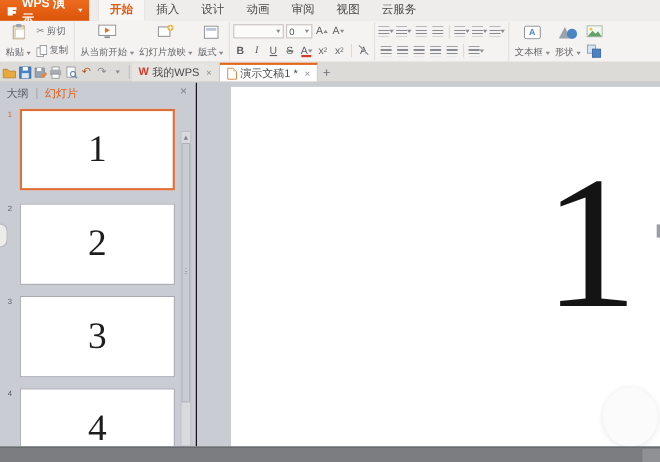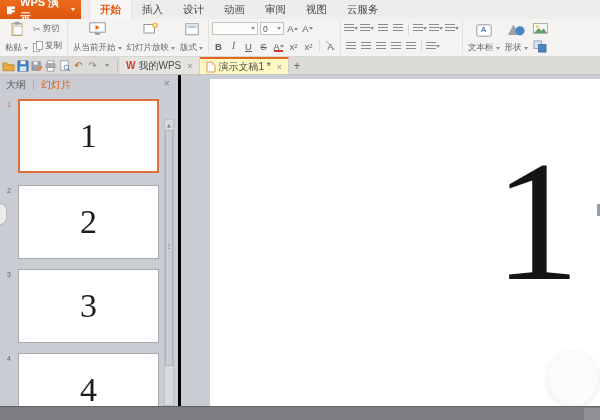--- a/index.html
+++ b/index.html
@@ -46,28 +46,28 @@
   .tba{position:relative;display:inline-block;width:16px;height:13px;}
   .tba .a{position:absolute;left:0;top:0;width:16px;height:13px;text-align:center;font-size:8px;font-weight:bold;color:#4b84c4;line-height:13px;}
 
   
   .tabrow{position:absolute;top:57px;left:0;right:0;height:18px;background:#dddbd8;border-bottom:1px solid #c6c4c1;display:flex;align-items:stretch;box-sizing:border-box;}
   .qa{display:flex;align-items:center;padding:0 2px;gap:1px;}
   .qbtn{width:13px;height:15px;display:flex;align-items:center;justify-content:center;}
   .qglyph{font-family:"DejaVu Sans",sans-serif;font-size:10px;line-height:1;}
   .vsep{width:1px;background:#c2c0bd;margin:2px 2px;}
   .dtab{display:flex;align-items:center;gap:3px;padding:0 6px;font-size:10px;color:#4a4a4a;background:#e6e4e1;border-right:1px solid #cfcdca;box-sizing:border-box;}
-  .dtab.active{background:#fef9c3;border-top:2px solid #e2681c;}
+  .dtab.active{background:#ffffff;border-top:2px solid #e2681c;}
   .wlogo{color:#d23a2a;font-weight:bold;font-size:10px;}
   .tclose{color:#8b8e93;font-size:9px;margin-left:3px;}
   .newtab{display:flex;align-items:center;justify-content:center;width:16px;font-size:12px;color:#6a6d72;}
 
   
   .workspace{position:absolute;top:75px;left:0;right:0;bottom:14px;background:#c9ccd2;overflow:hidden;}
-  .sidebar{position:absolute;left:0;top:0;width:178px;bottom:0;overflow:hidden;border-right:3px solid #000000;}
+  .sidebar{position:absolute;left:0;top:0;width:178px;bottom:0;overflow:hidden;border-right:1px solid #000000;}
   .sb-header{height:20px;display:flex;align-items:center;font-size:10px;color:#5d6065;padding:0 6px;gap:7px;position:relative;}
   .sb-tab.active{color:#e25a10;font-weight:normal;}
   .sb-div{width:1px;height:10px;background:#a9acb2;}
   .sb-close{position:absolute;right:8px;top:2px;font-size:11px;color:#83868c;}
   .thumbs{position:absolute;left:0;right:0;top:22px;bottom:0;}
   .thumb{position:absolute;left:18px;width:141px;height:74px;background:#fff;border:1px solid #a6a9af;box-sizing:border-box;display:flex;align-items:center;justify-content:center;}
   .thumb.sel{border:2px solid #e0703a;}
   .tdigit{font-family:"Liberation Serif","DejaVu Serif",serif;font-size:34px;color:#1d1d1d;}
   .tnum{position:absolute;left:7px;font-size:7px;color:#5d6065;}
   .tnum.sel{color:#d8662e;}

